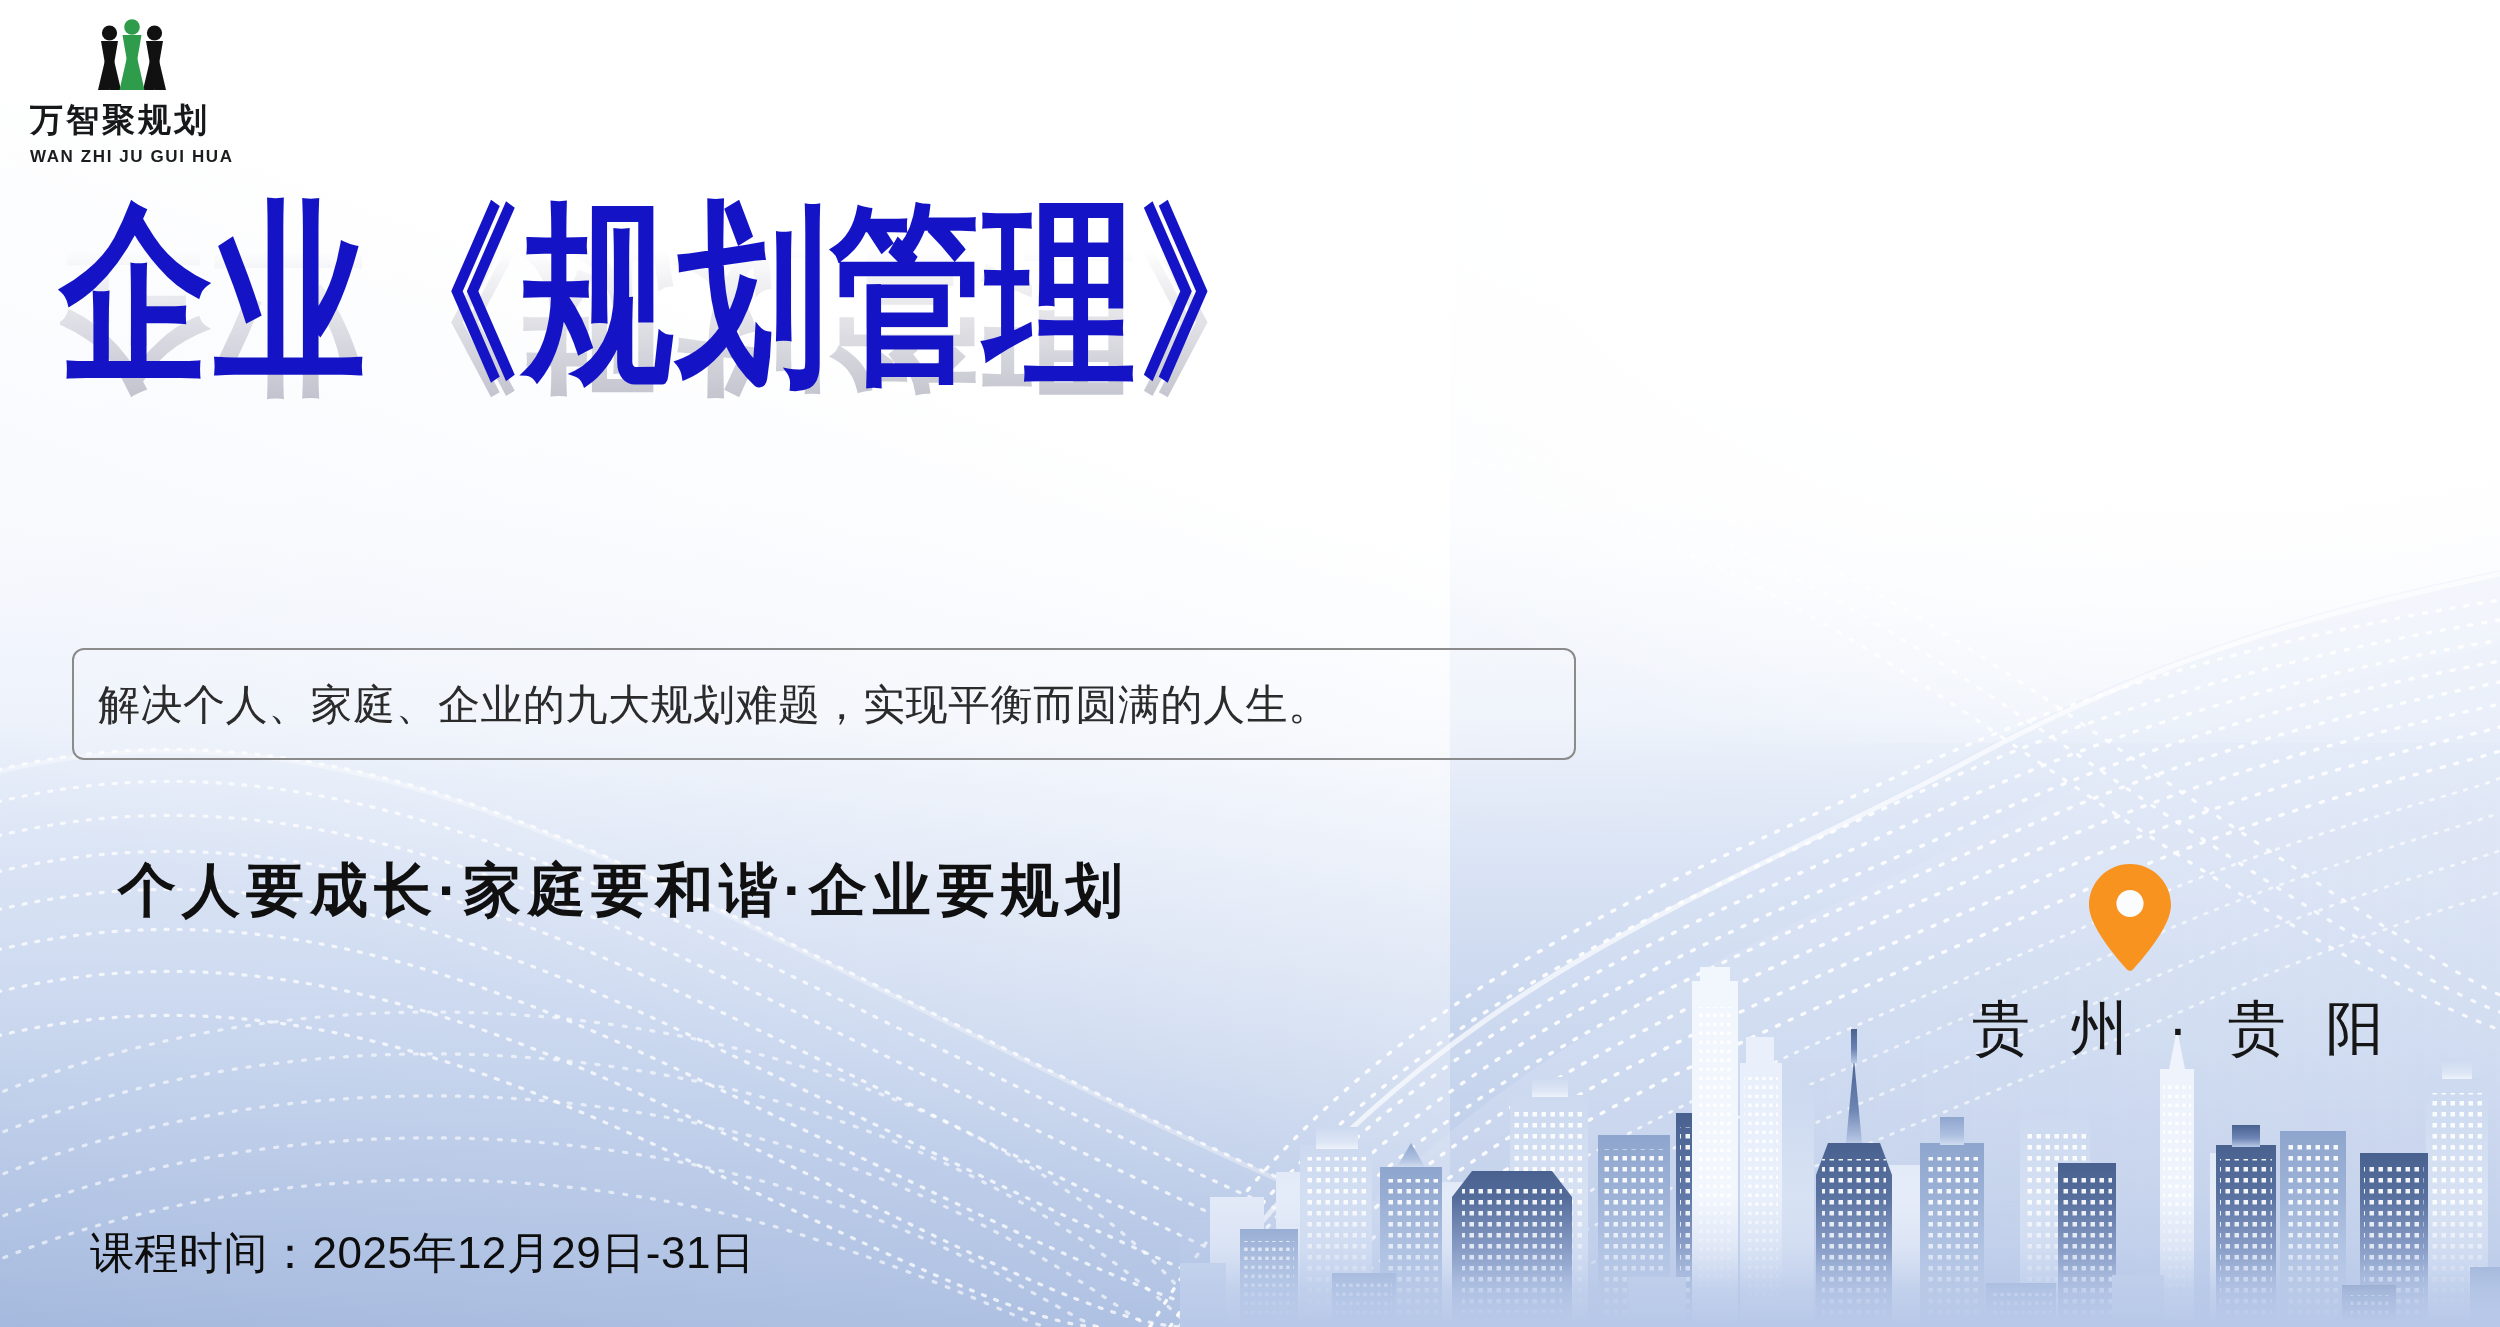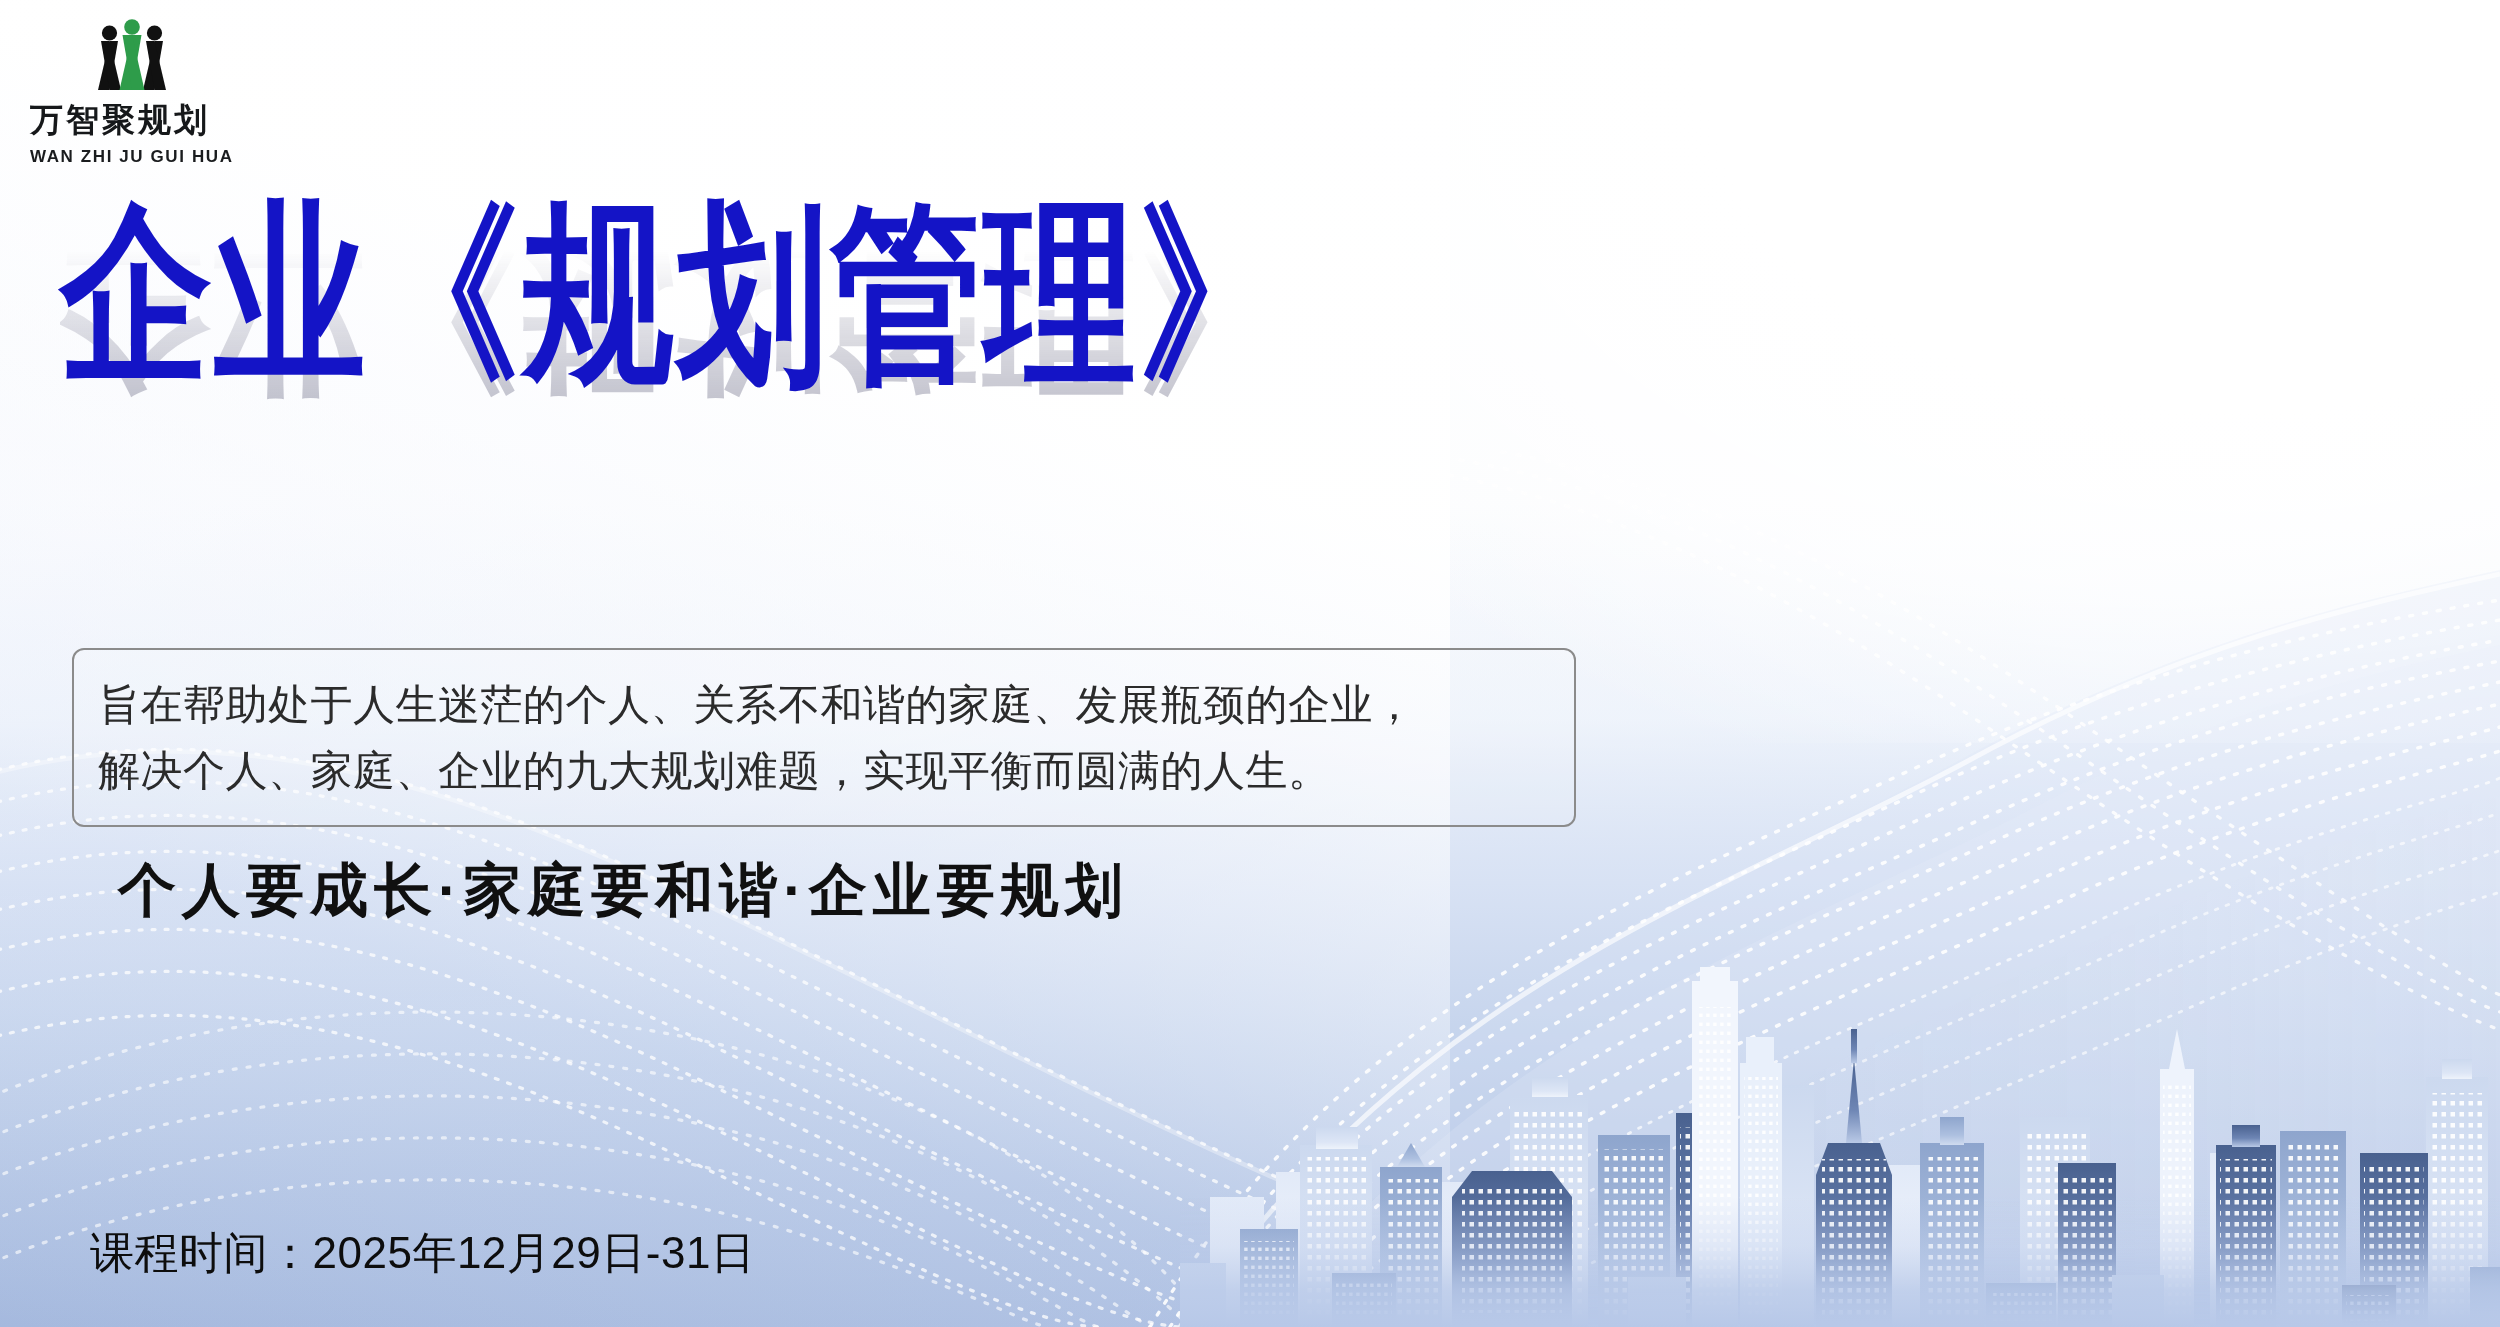--- a/index.html
+++ b/index.html
@@ -455,24 +455,30 @@
       <div class="logo-en">WAN ZHI JU GUI HUA</div>
     </div>
   </div>
 
   <div class="title-block">
     <div class="title-reflection" aria-hidden="true">企业《规划管理》</div>
     <h1 class="main-title">企业《规划管理》</h1>
   </div>
 
   <div class="desc-box">
-    <div class="desc-line">旨在帮助处于人生迷茫的个人、关系不和谐的家庭、发展瓶颈的企业，</div>
     <div class="desc-line">解决个人、家庭、企业的九大规划难题，实现平衡而圆满的人生。</div>
   </div>
 
   <div class="tagline">个人要成长·家庭要和谐·企业要规划</div>
 
   <div class="course-info">
     <div class="course-line">课程时间：2025年12月29日-31日</div>
   </div>
 
+  <div class="location-block">
+    <svg class="pin-icon" viewBox="0 0 86 110" xmlns="http://www.w3.org/2000/svg">
+      <path d="M43 2 C20.3 2 2 20.3 2 43 c0 21.5 27.5 52.5 38 64.5 a4 4 0 0 0 6 0 C56.5 95.5 84 64.5 84 43 84 20.3 65.7 2 43 2 Z" fill="#f7931e"></path>
+      <circle cx="43" cy="41.5" r="13.6" fill="#fafcfe"></circle>
+    </svg>
+    <div class="location-name">贵 州 · 贵 阳</div>
+  </div>
 
 </div>
 
 </body></html>

